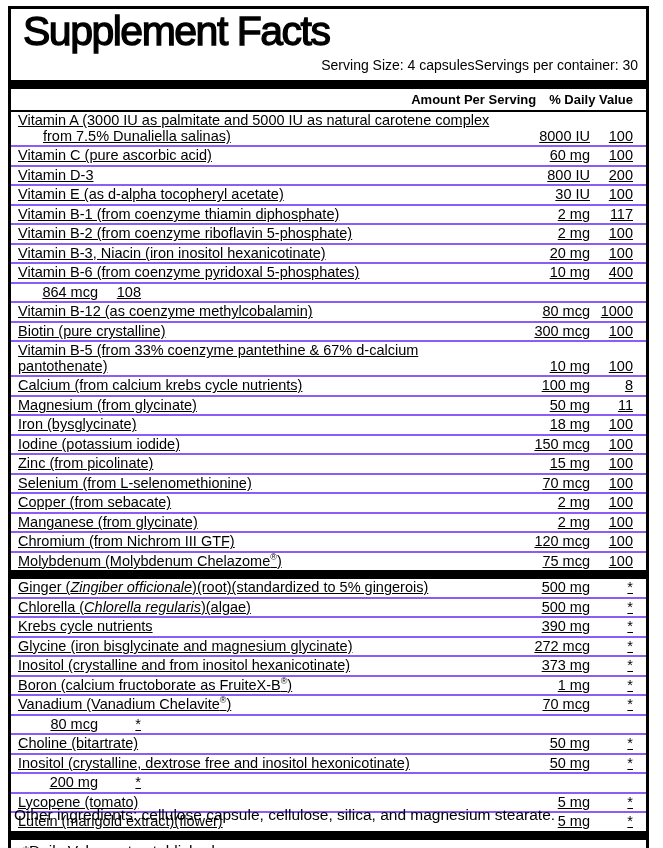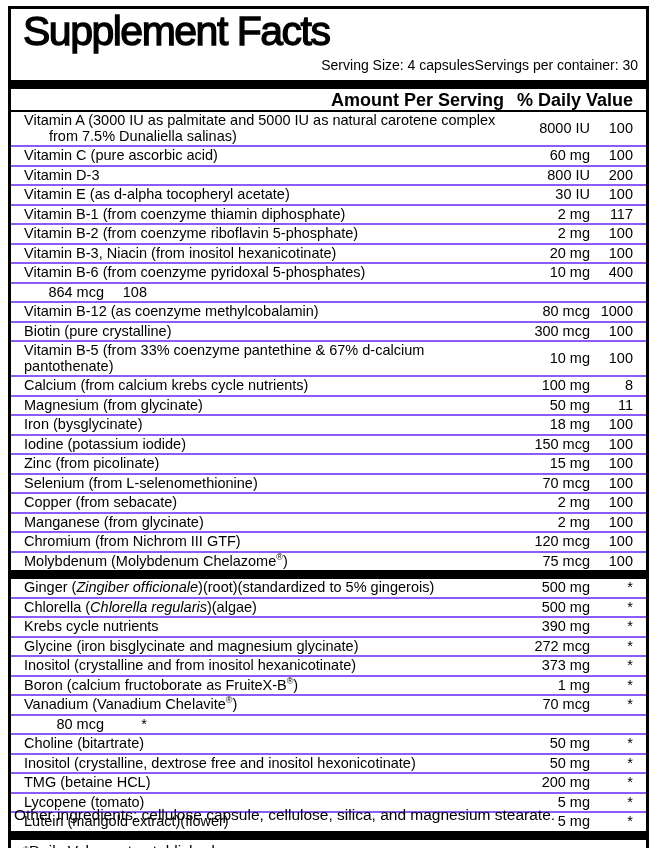--- a/index.html
+++ b/index.html
@@ -45,33 +45,34 @@
   }
   .bar {
     height: 9px;
     background: #000;
   }
   .sf-colhead {
     display: flex;
     justify-content: flex-end;
     gap: 13px;
     font-weight: bold;
-    font-size: 18px;
+    font-size: 13px;
     line-height: 18px;
     padding: 2px 13px 1px 0;
     border-bottom: 2px solid #000;
   }
   .section { width: 100%; }
   .row {
     display: flex;
-    align-items: center;
-    padding: 1px 13px 1px 13px;
+    align-items: flex-end;
+    padding: 1px 13px 1px 7px;
     font-size: 14.5px;
     line-height: 15.5px;
     min-height: 15.5px;
+    text-decoration: underline;
   }
   .row + .row { border-top: 2px solid #8b5cf6; }
   .row .name { flex: 1; padding-right: 6px; }
   .row .name .line2 { padding-left: 25px; }
   .row .amount { width: 80px; text-align: right; white-space: nowrap; }
   .row .dv { width: 43px; text-align: right; white-space: nowrap; }
   .italic { font-style: italic; }
   sup { font-size: 9px; line-height: 0; vertical-align: super; }
   .footnote {
     font-size: 15.5px;
@@ -136,21 +137,21 @@
     <div class="dv">117</div>
   </div>
 
   <div class="row">
     <div class="name">Vitamin B-2 (from coenzyme riboflavin 5-phosphate)</div>
     <div class="amount">2 mg</div>
     <div class="dv">100</div>
   </div>
 
   <div class="row">
-    <div class="name">Vitamin B-3, Niacin (from inositol hexanicotinate)</div>
+    <div class="name">Vitamin B-3, Niacin (iron inositol hexanicotinate)</div>
     <div class="amount">20 mg</div>
     <div class="dv">100</div>
   </div>
 
   <div class="row">
     <div class="name">Vitamin B-6 (from coenzyme pyridoxal 5-phosphates)</div>
     <div class="amount">10 mg</div>
     <div class="dv">400</div>
   </div>
 
@@ -294,21 +295,20 @@
     <div class="dv">*</div>
   </div>
 
   <div class="row">
     <div class="name">Inositol (crystalline, dextrose free and inositol hexonicotinate)</div>
     <div class="amount">50 mg</div>
     <div class="dv">*</div>
   </div>
 
   <div class="row">
-    <div class="name">TMG (betaine HCL)</div>
     <div class="amount">200 mg</div>
     <div class="dv">*</div>
   </div>
 
   <div class="row">
     <div class="name">Lycopene (tomato)</div>
     <div class="amount">5 mg</div>
     <div class="dv">*</div>
   </div>
 

